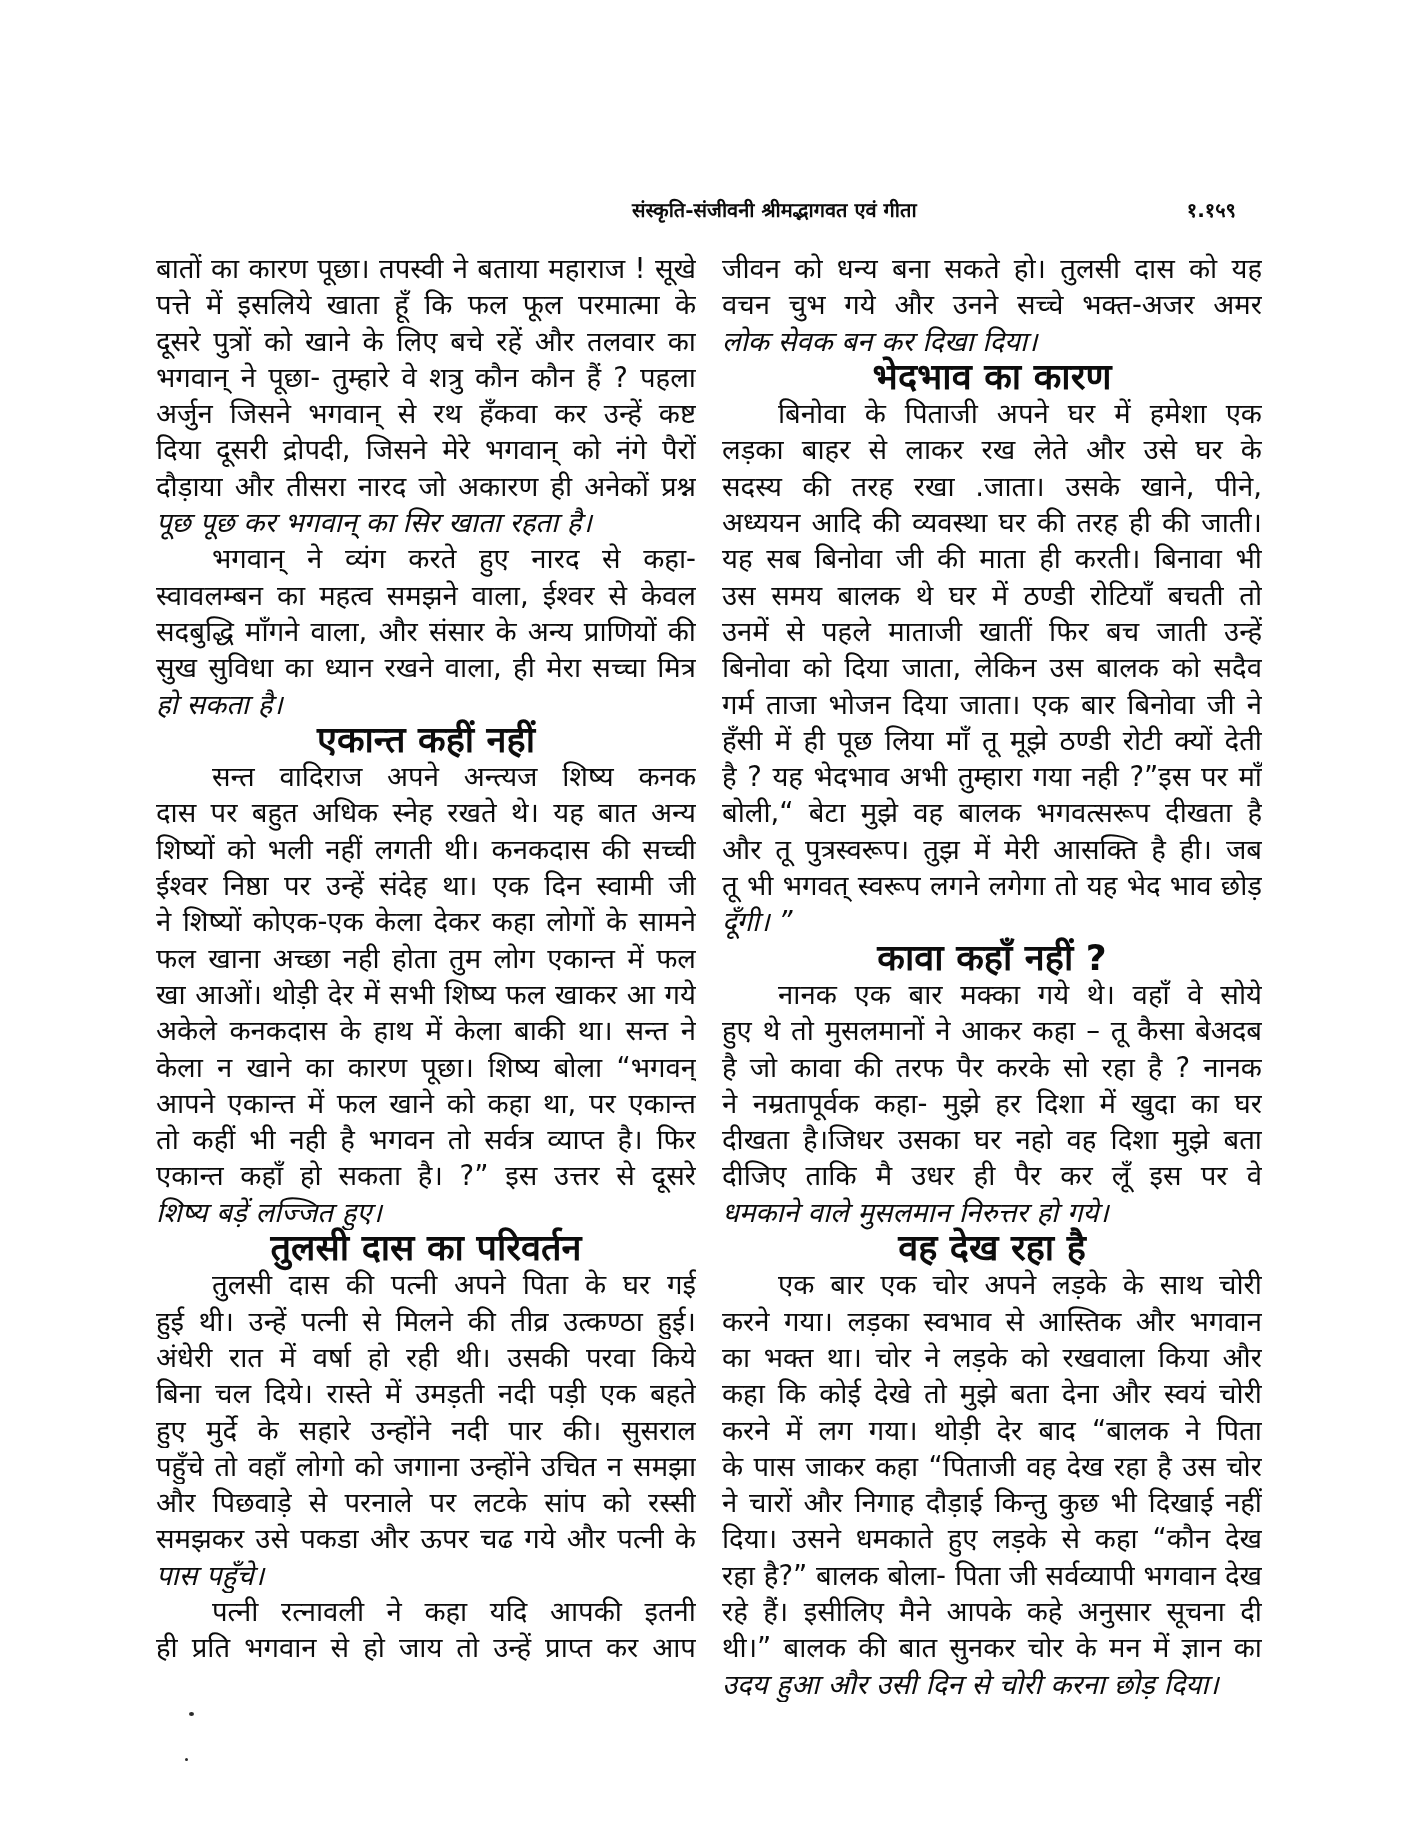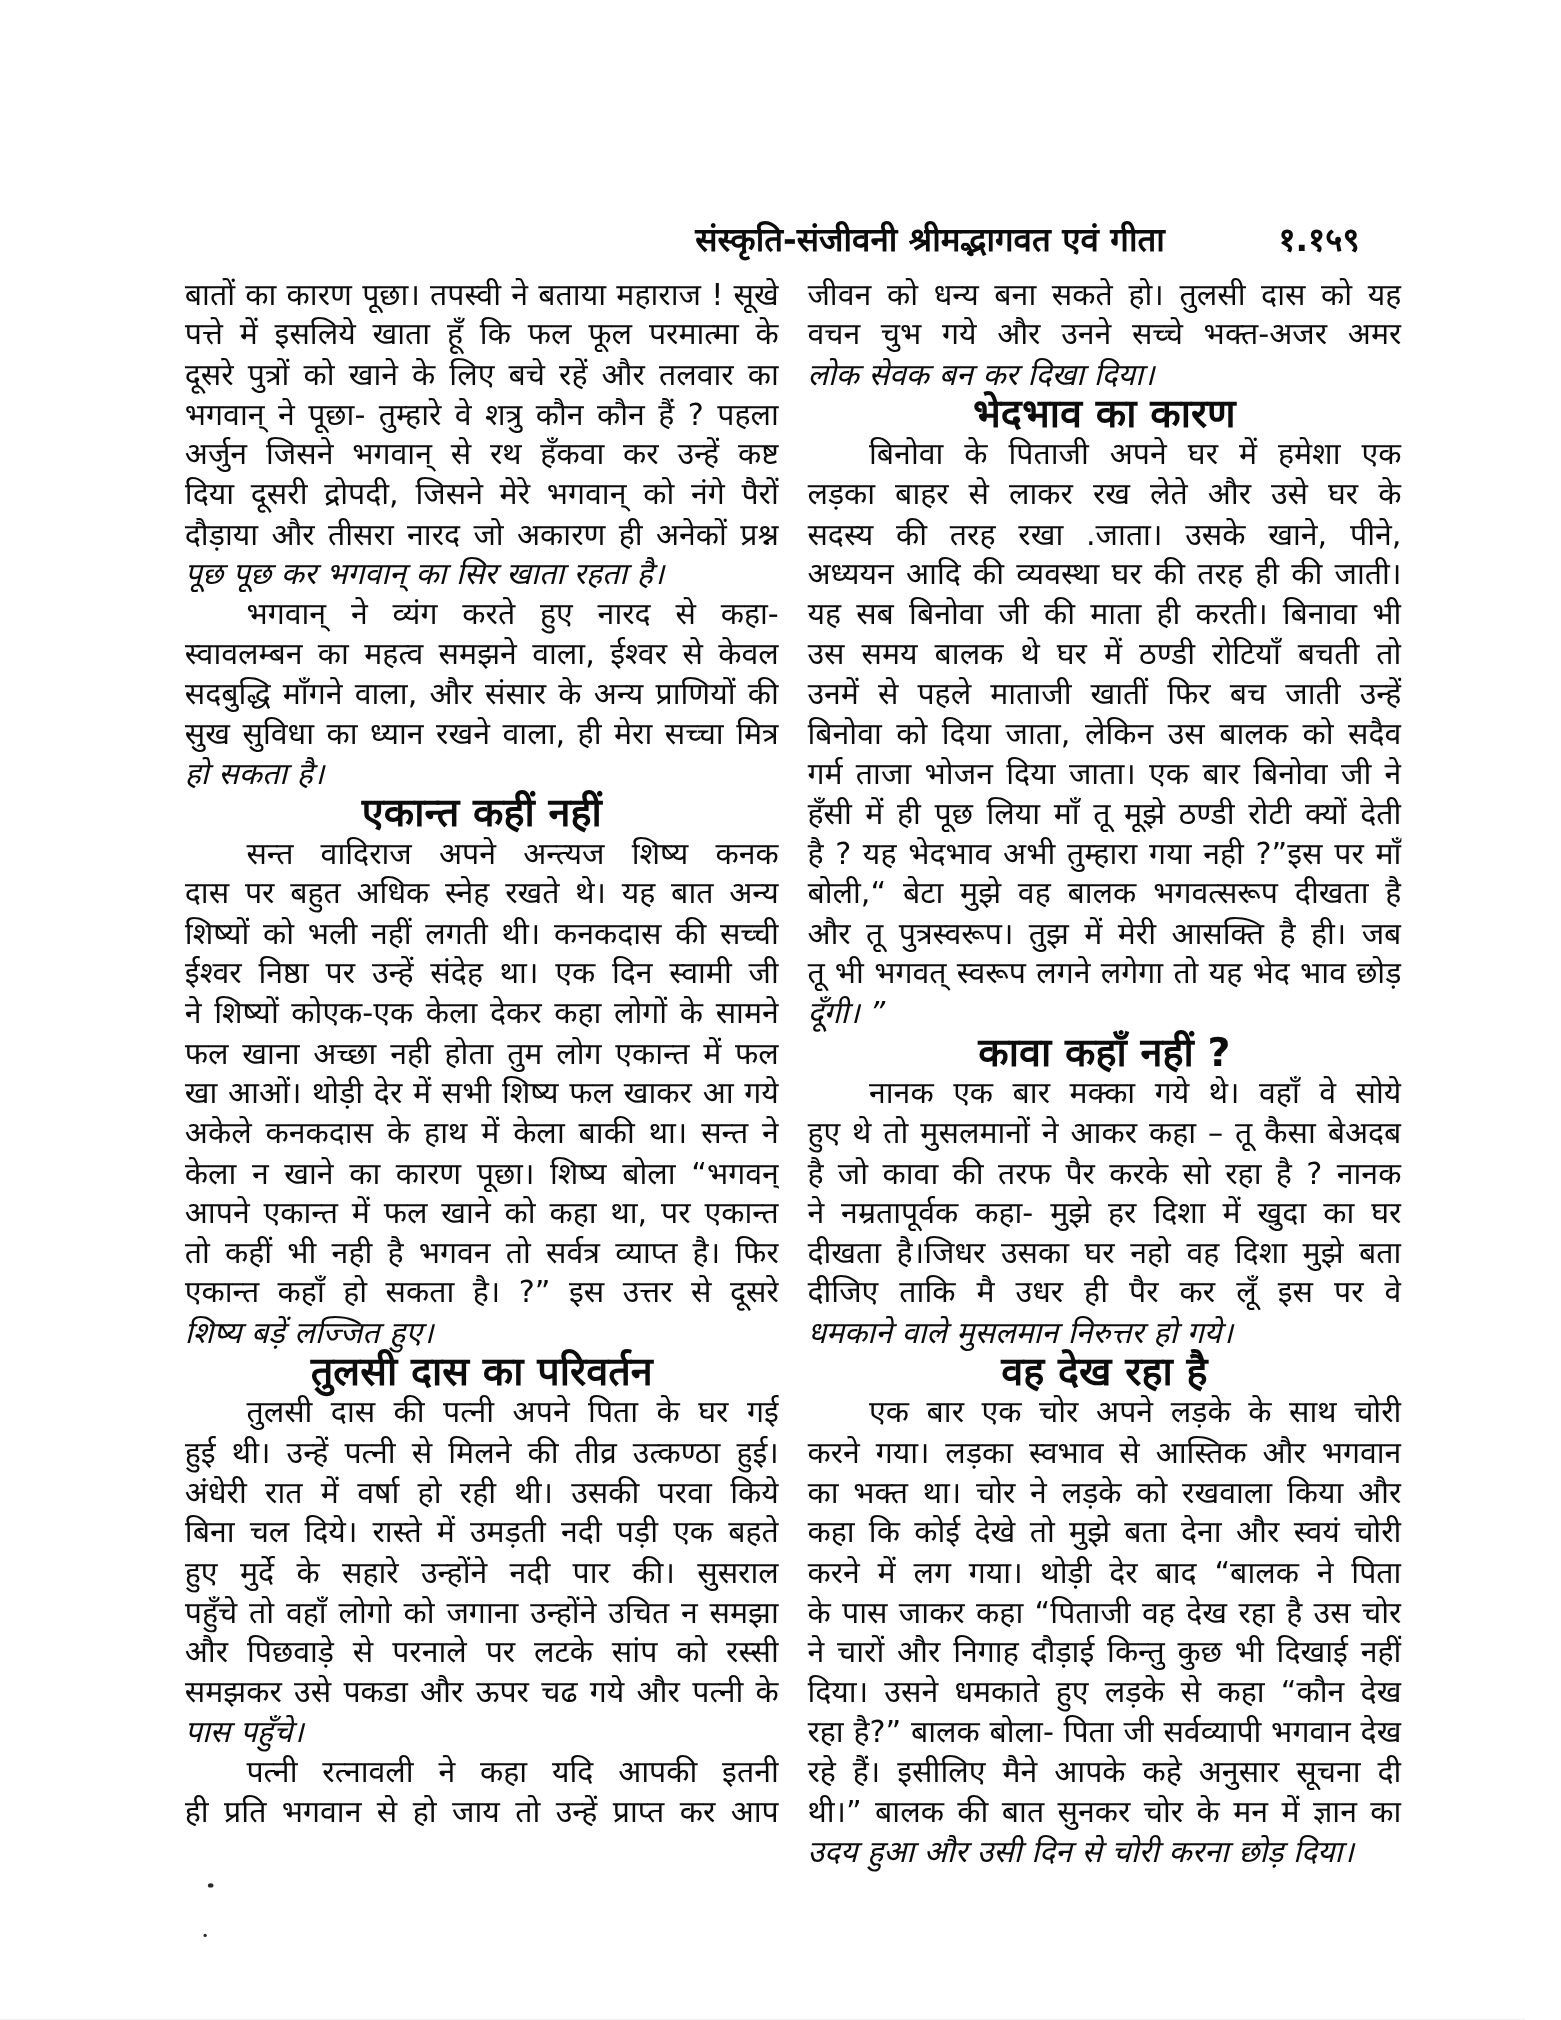--- a/index.html
+++ b/index.html
@@ -18,28 +18,28 @@
   }
   .running-header {
     position: absolute;
     top: 196px;
     left: 632px;
     width: 604px;
     display: flex;
     justify-content: space-between;
     align-items: baseline;
     font-weight: 700;
-    font-size: 30px;
+    font-size: 20px;
     white-space: nowrap;
   }
   .running-header .pageno { margin-left: 40px; }
   .columns {
     position: absolute;
     top: 250px;
-    left: 168px;
+    left: 156px;
     width: 1106px;
     display: flex;
     gap: 26px;
   }
   .col { width: 540px; }
   .line {
     font-size: 27.5px;
     line-height: 36.3px;
     text-align: justify;
     text-align-last: justify;

